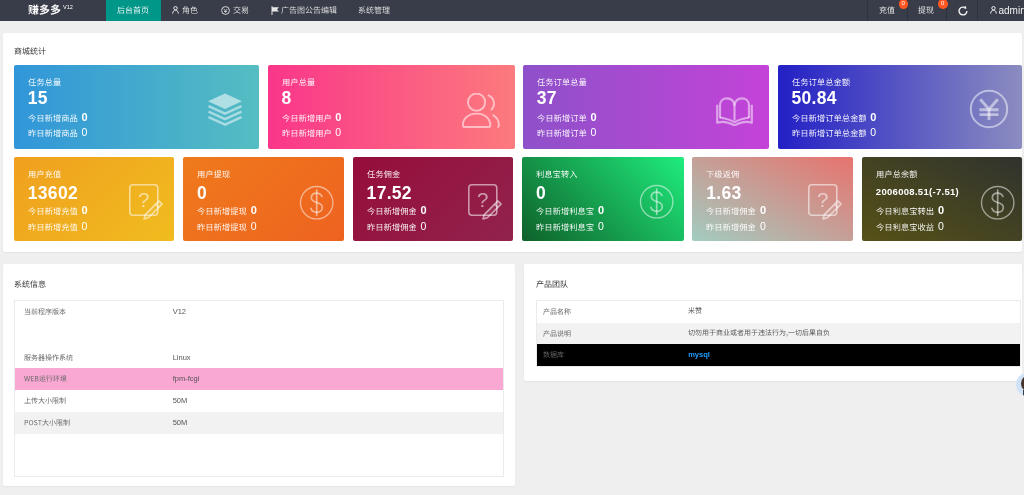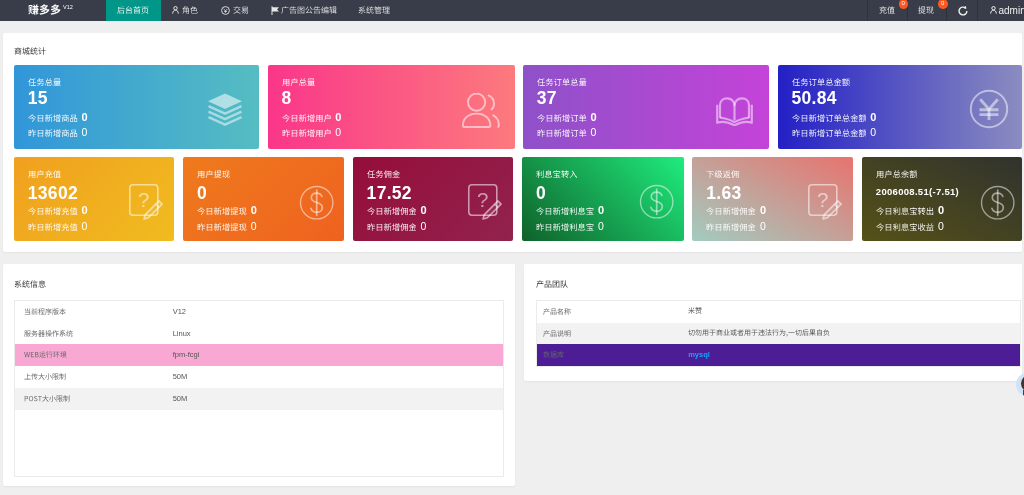--- a/index.html
+++ b/index.html
@@ -639,21 +639,21 @@
             <use href="#g58" x="1000"></use>
             <use href="#g59" x="2000"></use>
             <use href="#g60" x="3000"></use>
             <use href="#g61" x="4000"></use>
             <use href="#g62" x="5000"></use>
           </g>
         </svg>
       </div>
       <div style="position:absolute;left:157.5px;top:6px;font-size:7.5px;color:#555;">V12</div>
     </div>
-    <div style="position:relative;height:21.9px;background:#fff;">
+    <div style="position:relative;height:21.9px;background:#fff;margin-top:24px;">
       <div style="position:absolute;left:8.7px;top:7px;">
         <svg style="display:block" width="49.0" height="8.3" fill="#666666">
           <g transform="translate(0,6.16) scale(0.007000,-0.007000)">
             <use href="#g80" x="0"></use>
             <use href="#g28" x="1000"></use>
             <use href="#g81" x="2000"></use>
             <use href="#g82" x="3000"></use>
             <use href="#g83" x="4000"></use>
             <use href="#g16" x="5000"></use>
             <use href="#g17" x="6000"></use>
@@ -775,21 +775,21 @@
             <use href="#g111" x="14278"></use>
             <use href="#g101" x="15278"></use>
             <use href="#g2" x="16278"></use>
             <use href="#g112" x="17278"></use>
             <use href="#g113" x="18278"></use>
             <use href="#g114" x="19278"></use>
           </g>
         </svg>
       </div>
     </div>
-    <div style="position:relative;height:21.9px;background:#4c1d95;">
+    <div style="position:relative;height:21.9px;background:#000000;">
       <div style="position:absolute;left:6px;top:7px;">
         <svg style="display:block" width="21.0" height="8.3" fill="#666666">
           <g transform="translate(0,6.16) scale(0.007000,-0.007000)">
             <use href="#g77" x="0"></use>
             <use href="#g78" x="1000"></use>
             <use href="#g79" x="2000"></use>
           </g>
         </svg>
       </div>
       <div style="position:absolute;left:151px;top:6.5px;font-size:7.5px;color:#1e9fff;font-weight:bold;line-height:8px;">mysql</div>

